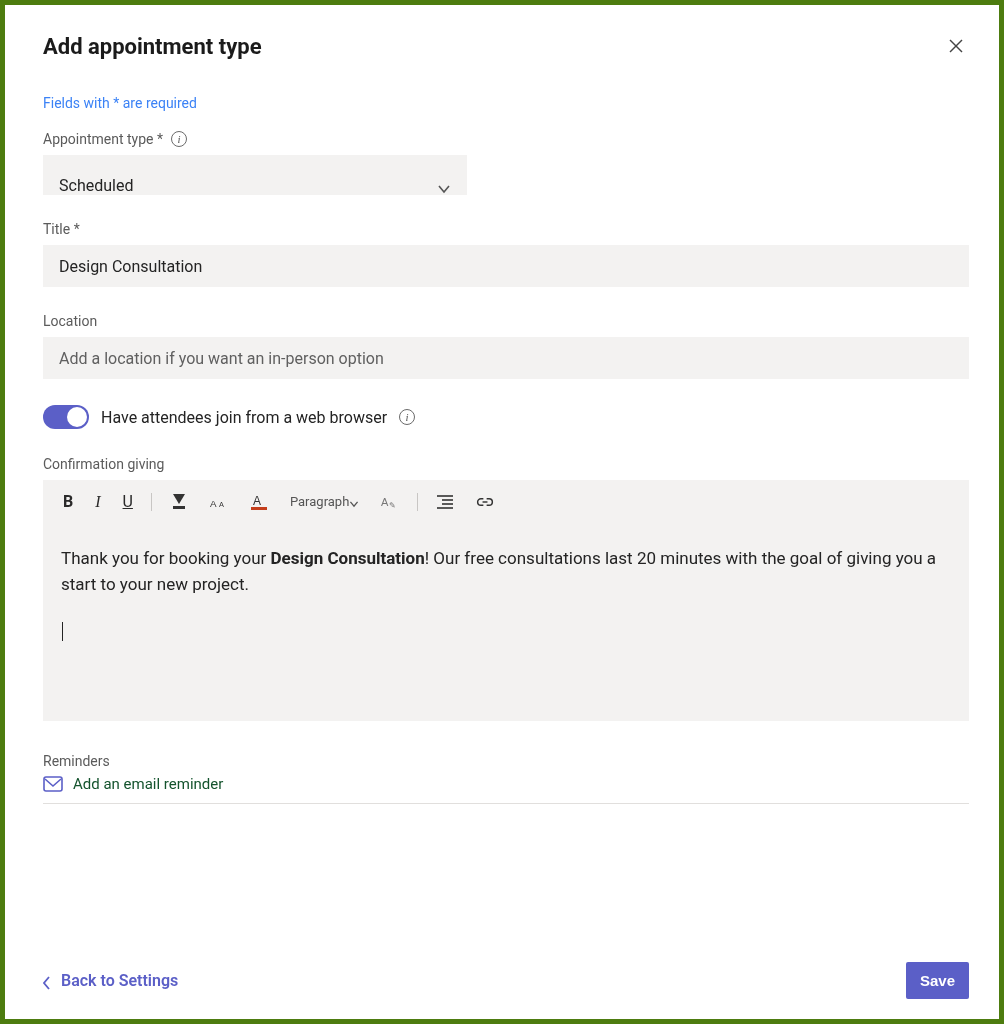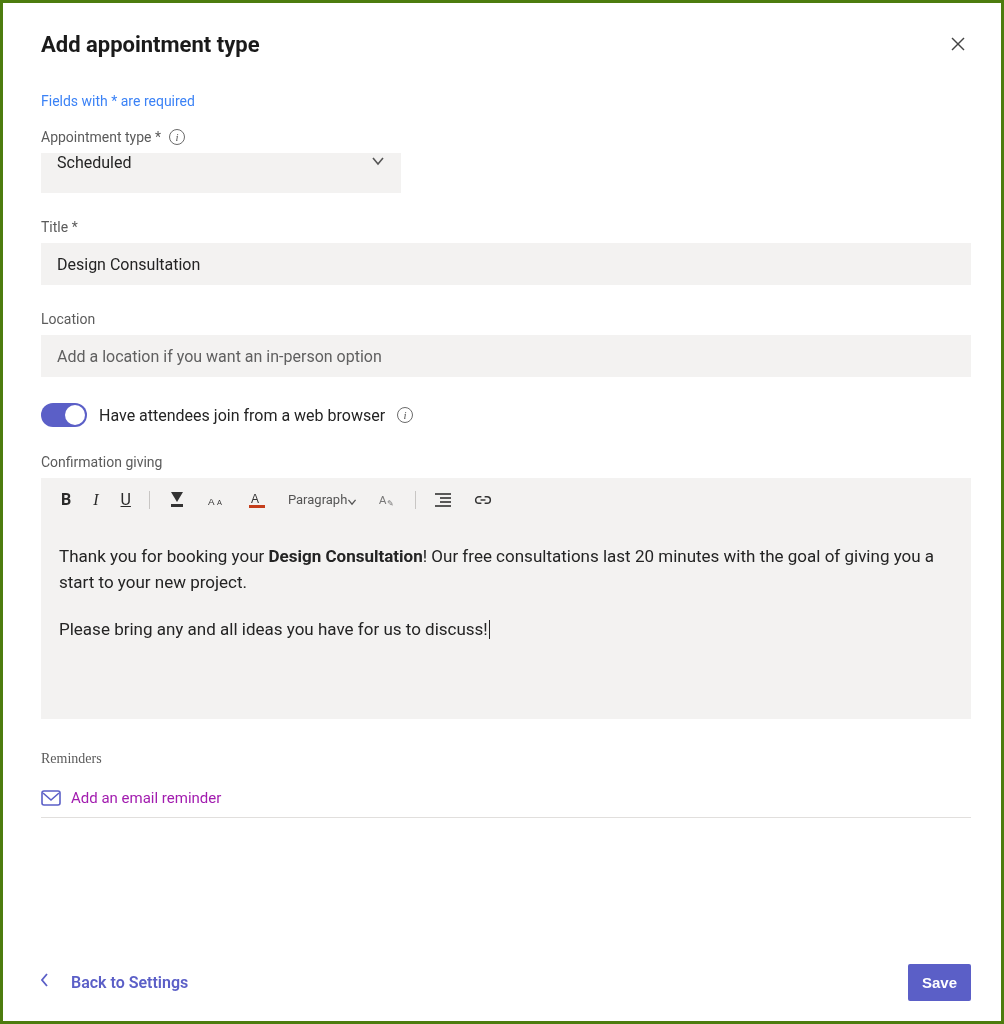--- a/index.html
+++ b/index.html
@@ -5,21 +5,21 @@
   * { box-sizing: border-box; }
   html, body {
     margin: 0; padding: 0;
     font-family: "Segoe UI", -apple-system, BlinkMacSystemFont, Roboto, "Helvetica Neue", Arial, sans-serif;
     color: #242424;
     background: #fff;
   }
   .modal {
     width: 1004px;
     height: 1024px;
-    border: 3px solid #4d7c0f;
+    border: 5px solid #4d7c0f;
     margin: 0 auto;
     padding: 26px 30px 20px 38px;
     display: flex;
     flex-direction: column;
     position: relative;
   }
   .header {
     display: flex;
     justify-content: space-between;
     align-items: center;
@@ -54,26 +54,26 @@
     align-items: center; justify-content: center;
     width: 16px; height: 16px;
     border: 1px solid #6b6b6b;
     border-radius: 50%;
     font-size: 11px;
     font-style: italic;
     font-family: Georgia, serif;
     color: #555;
   }
   .select {
-    width: 360px;
+    width: 424px;
     height: 40px;
     background: #f3f2f1;
     border: none;
     display: flex;
-    align-items: flex-start;
+    align-items: flex-end;
     justify-content: space-between;
     padding: 0 16px;
     font-size: 16px;
     color: #242424;
     cursor: pointer;
     margin-bottom: 26px;
   }
   .chevron {
     width: 14px; height: 14px;
     display: inline-block;
@@ -159,28 +159,27 @@
   }
   .editor-body strong { font-weight: 700; }
   .editor-body .cursor {
     display: inline-block;
     width: 1px; height: 1.1em;
     background: #242424;
     vertical-align: text-bottom;
     margin-left: 1px;
   }
   .reminders-section .label {
-    margin-bottom: 22px;
-    font-family: Liberation Serif, serif;
+    margin-bottom: 6px;
   }
   .add-reminder {
     display: flex;
     align-items: center;
     gap: 10px;
-    color: #a21caf;
+    color: #14532d;
     font-size: 15px;
     cursor: pointer;
     padding-bottom: 10px;
   }
   .mail-icon svg {
     width: 20px; height: 16px;
     display: block;
   }
   .divider {
     height: 1px;
@@ -189,22 +188,22 @@
   }
   .spacer { flex: 1 1 auto; }
   .footer {
     display: flex;
     justify-content: space-between;
     align-items: center;
     padding-top: 12px;
   }
   .back-link {
     display: flex;
-    align-items: flex-start;
-    gap: 22px;
+    align-items: flex-end;
+    gap: 10px;
     color: #5b5fc7;
     font-size: 16px;
     font-weight: 600;
     cursor: pointer;
   }
   .back-chevron svg { width: 8px; height: 14px; display: block; }
   .save-btn {
     background: #5b5fc7;
     color: #fff;
     border: none;
@@ -325,21 +324,21 @@
           <svg viewBox="0 0 22 12" fill="none" stroke="#333" stroke-width="1.8">
               <path d="M8 6 H14"></path>
               <path d="M9 2 H6 a4 4 0 0 0 0 8 h3"></path>
               <path d="M13 2 h3 a4 4 0 0 1 0 8 h-3"></path>
             </svg>
         </span>
       </button>
     </div>
     <div class="editor-body" contenteditable="false" style="">
       <p><span>Thank you for booking your </span><strong>Design Consultation</strong><span>! Our free consultations last 20 minutes with the goal of giving you a start to your new project.</span></p>
-      <p style="margin-top:22px;"><span>Please bring any and all ideas you have for us to discuss!</span><span class="cursor"></span></p>
+      <p style="margin-top:22px;"><span class="cursor"></span></p>
     </div>
   </div>
 
   <div class="reminders-section">
     <div class="label">Reminders</div>
     <div class="add-reminder">
       <span class="mail-icon">
         <svg viewBox="0 0 20 16" fill="none" stroke="#5b5fc7" stroke-width="1.6">
           <rect x="1" y="1" width="18" height="14" rx="2"></rect>
           <polyline points="2,3 10,10 18,3"></polyline>

